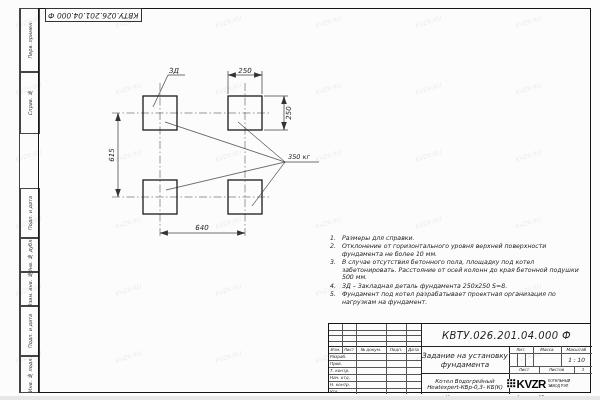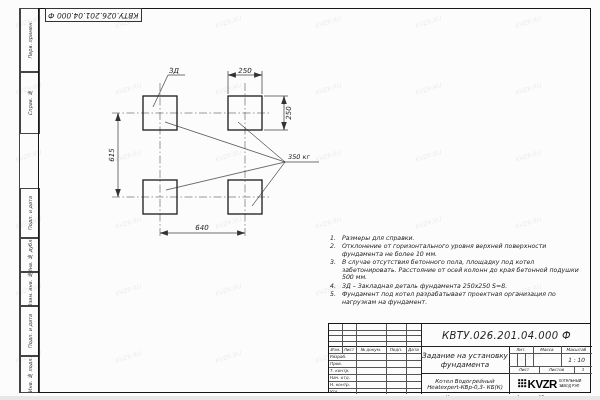--- a/index.html
+++ b/index.html
@@ -230,21 +230,21 @@
   <div class="cell ctr" style="left:232px;top:29px;width:31px;height:13px;font-size:5.8px;">1 : 10</div>
 
   <div class="tb-lineT" style="left:180px;top:42px;width:83px;height:0.7px;"></div>
   <div class="tb-lineT" style="left:210px;top:42px;width:0.7px;height:7px;"></div>
   <div class="tb-lineT" style="left:245px;top:42px;width:0.7px;height:7px;"></div>
   <div class="tb-lineT" style="left:180px;top:49px;width:83px;height:0.7px;"></div>
   <div class="cell ctr" style="left:180px;top:42px;width:30px;height:7px;">Лист</div>
   <div class="cell ctr" style="left:210px;top:42px;width:35px;height:7px;">Листов</div>
   <div class="cell ctr" style="left:245px;top:42px;width:18px;height:7px;">1</div>
 
-  <div class="cell ctr" style="left:179px;top:49px;width:83px;height:21px;font-style:normal;">
+  <div class="cell ctr" style="left:168px;top:49px;width:83px;height:21px;font-style:normal;">
     <span class="logo-grid"></span>
     <span class="logo-word">KVZR</span>
     <span class="logo-cap">
       <div>КОТЕЛЬНЫЙ</div>
       <div>ЗАВОД РЭП</div>
     </span>
   </div>
 </div>
 
 <div class="abs it ctr" style="left:415px;top:393.5px;width:90px;height:6px;font-size:5px;">Копировал</div>

